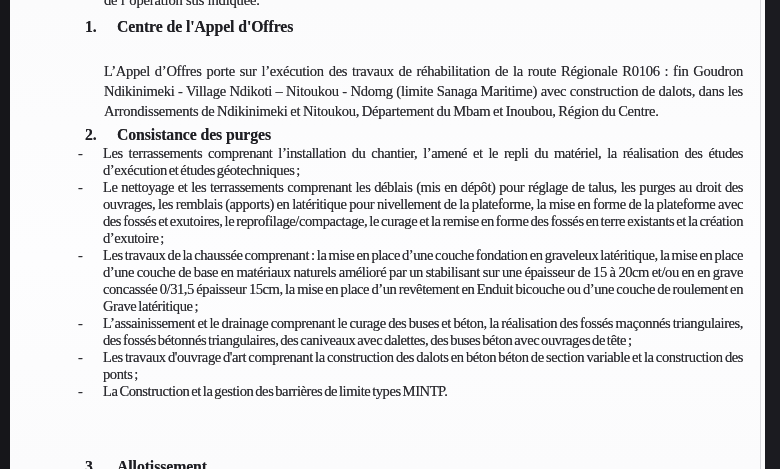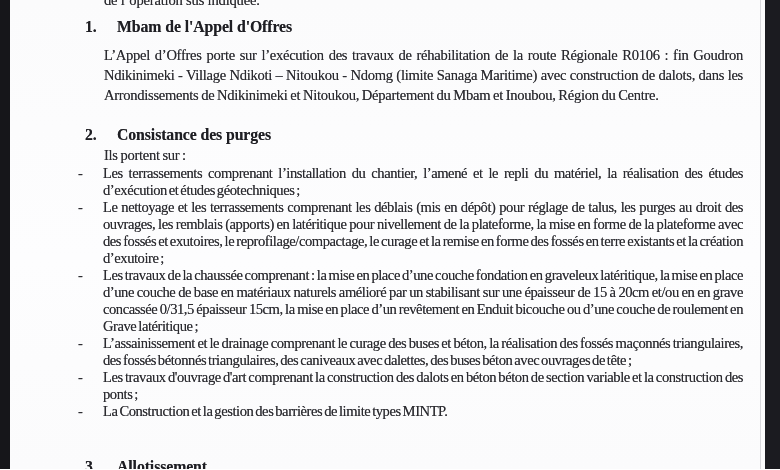--- a/index.html
+++ b/index.html
@@ -27,21 +27,21 @@
     letter-spacing:-0.1px;
   }
   .heading .num{width:32px;flex:0 0 32px;}
   .h1-gap{margin-top:7px;}
   .para{
     margin-left:104px;width:639px;
     text-align:justify;
     font-size:14.6px;line-height:20px;
     letter-spacing:-0.3px;word-spacing:-0.6px;
   }
-  .para-gap{margin-top:8px;}
+  .para-gap{margin-top:24px;}
   .para-gap-sm{margin-top:2px;}
   .para-single{text-align:left;}
   .bullets{margin-top:0;}
   .bullet{
     display:flex;margin-left:78px;width:665px;
     font-size:14.6px;line-height:17px;
     letter-spacing:-0.45px;word-spacing:-1.3px;
   }
   .bullet .dash{flex:0 0 25px;width:25px;letter-spacing:0;word-spacing:0;}
   .bullet .b-text{flex:1 1 auto;text-align:justify;}
@@ -53,33 +53,32 @@
 
   <div class="scan-bar-left"></div>
   <div class="scan-inner-line"></div>
   <div class="scan-bar-right"></div>
 
   <div class="chunk chunk-a">
     <div class="cut-line txt">de l’opération sus indiquée.</div>
 
     <div class="heading h1-gap txt">
       <span class="num">1.</span>
-      <span>Mbam de l'Appel d'Offres</span>
+      <span>Centre de l'Appel d'Offres</span>
     </div>
 
     <div class="para para-gap txt">L’Appel d’Offres porte sur l’exécution des travaux de réhabilitation de la route Régionale R0106 : fin Goudron Ndikinimeki - Village Ndikoti – Nitoukou - Ndomg (limite Sanaga Maritime) avec construction de dalots, dans les Arrondissements de Ndikinimeki et Nitoukou, Département du Mbam et Inoubou, Région du Centre.</div>
   </div>
 
   <div class="chunk chunk-b">
     <div class="heading txt">
       <span class="num">2.</span>
       <span>Consistance des purges</span>
     </div>
 
-    <div class="para para-single txt">Ils portent sur :</div>
 
     <div class="bullets">
 
       <div class="bullet txt">
         <span class="dash">-</span>
         <span class="b-text">Les terrassements comprenant l’installation du chantier, l’amené et le repli du matériel, la réalisation des études d’exécution et études géotechniques ;</span>
       </div>
 
       <div class="bullet txt">
         <span class="dash">-</span>

